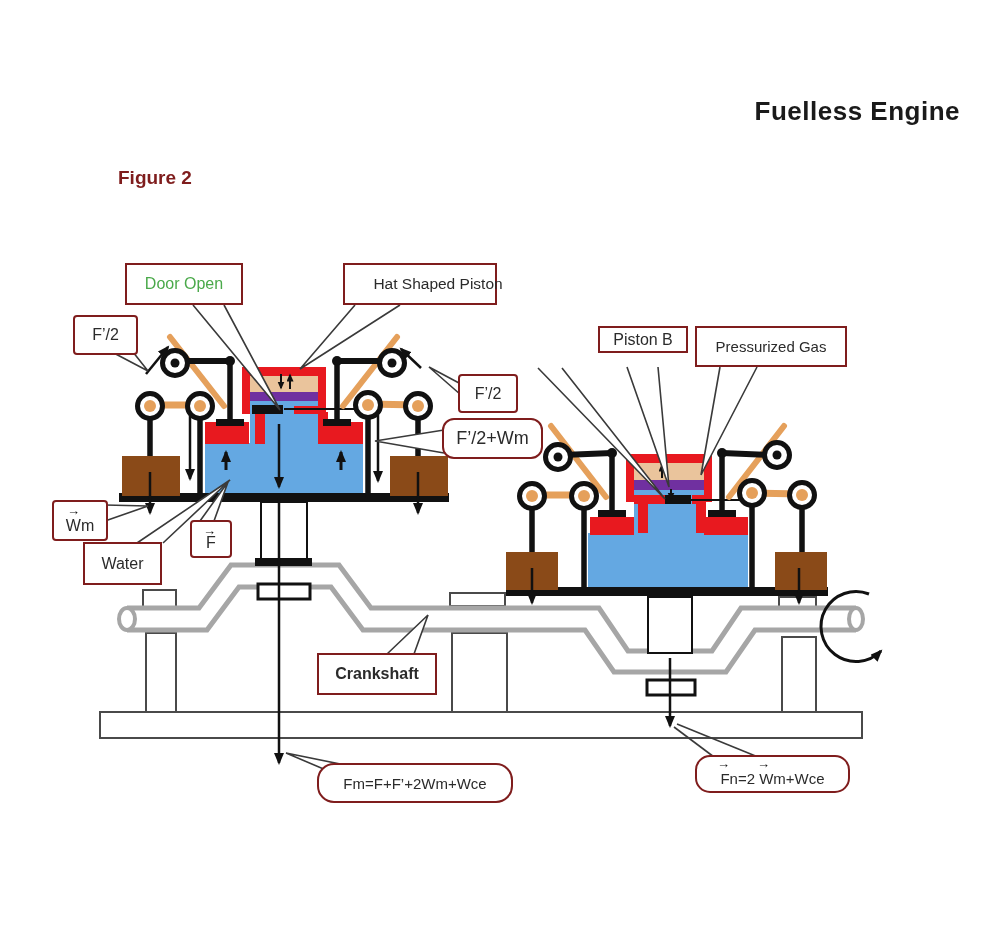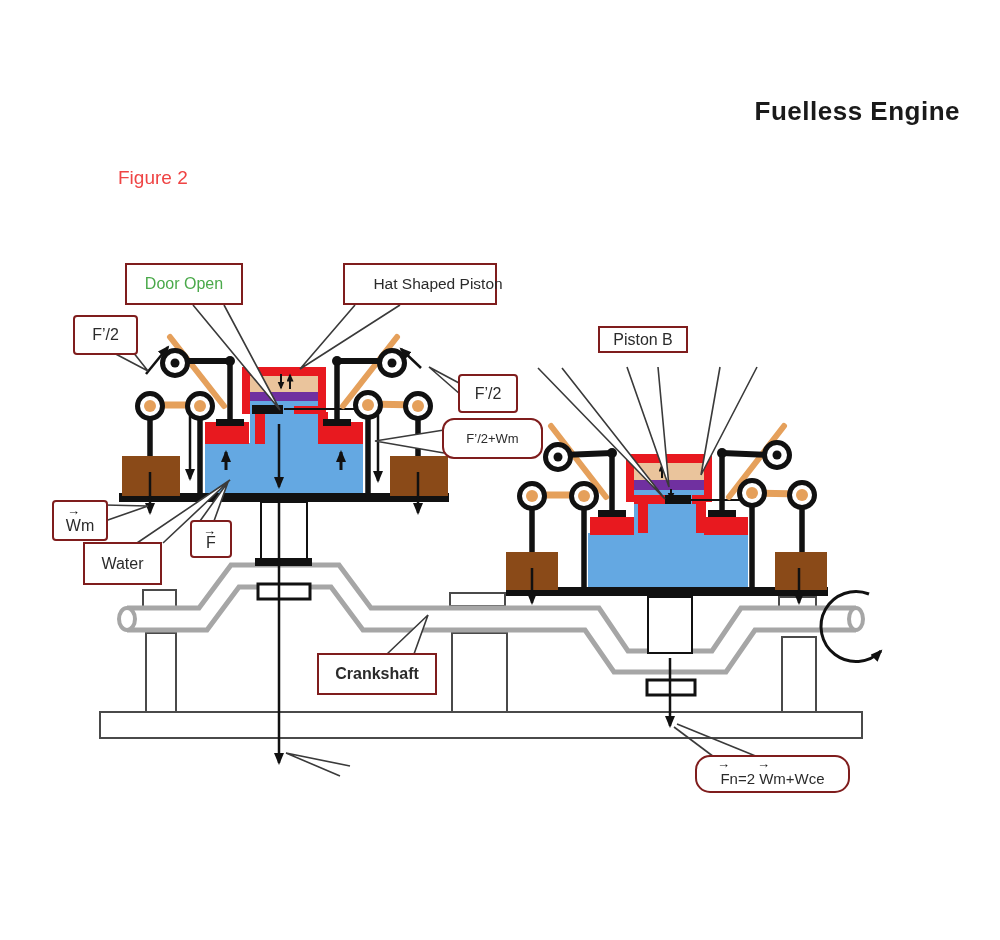--- a/index.html
+++ b/index.html
@@ -2,21 +2,21 @@
 <html style="--c-red: #e8191f; --c-blue: #64a8e2; --c-tan: #eac49c; --c-purple: #7030a0; --c-orange: #e5a05b; --c-brown: #8a4a18; --c-gray-shaft: #a6a6a6; --c-green-text: #4aa94a; --c-black: #111111;"><head>
 <meta charset="utf-8">
 <style>
   html,body{margin:0;padding:0;background:#fff;}
   #stage{position:relative;width:1000px;height:940px;background:#fff;overflow:hidden;
          font-family:"Liberation Sans", sans-serif;}
   #stage svg{position:absolute;left:0;top:0;}
 
   .page-title{position:absolute;left:0;top:96px;width:960px;text-align:right;
     font-size:26px;font-weight:bold;color:#1a1a1a;letter-spacing:0.5px;}
-  .figure-label{position:absolute;left:118px;top:167px;font-size:19px;font-weight:normal;color:#ef4444;}
+  .figure-label{position:absolute;left:118px;top:167px;font-size:19px;font-weight:bold;color:#7f1d1d;}
 
   .box{position:absolute;background:#fff;border:2px solid #7f1d1d;box-sizing:border-box;
        display:flex;align-items:center;justify-content:center;
        font-size:16px;color:#2b2b2b;white-space:nowrap;}
   .bubble{border-radius:4px;}
   .green{color:var(--c-green-text,#4aa94a);}
 
   .over-arrow{position:absolute;font-size:13px;font-weight:bold;color:#111;line-height:10px;}
   .stacked{flex-direction:column;justify-content:flex-end;padding-bottom:4px;}
 
@@ -241,41 +241,43 @@
 <div class="page-title">Fuelless Engine</div>
 <div class="figure-label">Figure 2</div>
 
 <div class="box green" style="left:125px;top:263px;width:118px;height:42px;">Door Open</div>
 
 <div class="box" style="left:343px;top:263px;width:154px;height:42px;font-size:15.5px;padding-left:36px;">Hat Shaped Piston</div>
 
 
 <div class="box" style="left:598px;top:326px;width:90px;height:27px;">Piston B</div>
 
+<div class="box" style="left:695px;top:326px;width:152px;height:41px;font-size:15px;">Pressurized Gas</div>
 
 <div class="box bubble" style="left:73px;top:315px;width:65px;height:40px;">F’/2</div>
 
 <div class="box bubble" style="left:458px;top:374px;width:60px;height:39px;">F’/2</div>
 
-<div class="box bubble" style="left:442px;top:418px;width:101px;height:41px;border-radius:12px;font-size:13px;">F’/2+Wm</div>
+<div class="box bubble" style="left:442px;top:418px;width:101px;height:41px;border-radius:12px;font-size:18px;">F’/2+Wm</div>
 
 <div class="box bubble stacked" style="left:52px;top:500px;width:56px;height:41px;">
   <span class="over-arrow" style="left:13px;top:4px;">→</span>
   <span>Wm</span>
 </div>
 
 <div class="box bubble stacked" style="left:190px;top:520px;width:42px;height:38px;">
   <span class="over-arrow" style="left:11px;top:4px;">→</span>
   <span>F</span>
 </div>
 
 <div class="box" style="left:83px;top:542px;width:79px;height:43px;">Water</div>
 
 <div class="box" style="left:317px;top:653px;width:120px;height:42px;font-weight:bold;">Crankshaft</div>
 
+<div class="box bubble" style="left:317px;top:763px;width:196px;height:40px;border-radius:17px;font-size:15px;">Fm=F+F’+2Wm+Wce</div>
 
 <div class="box bubble stacked" style="left:695px;top:755px;width:155px;height:38px;border-radius:15px;font-size:15px;">
   <span class="over-arrow" style="left:20px;top:2px;">→</span>
   <span class="over-arrow" style="left:60px;top:2px;">→</span>
   <span>Fn=2 Wm+Wce</span>
 </div>
 
 </div>
 
 </body></html>

